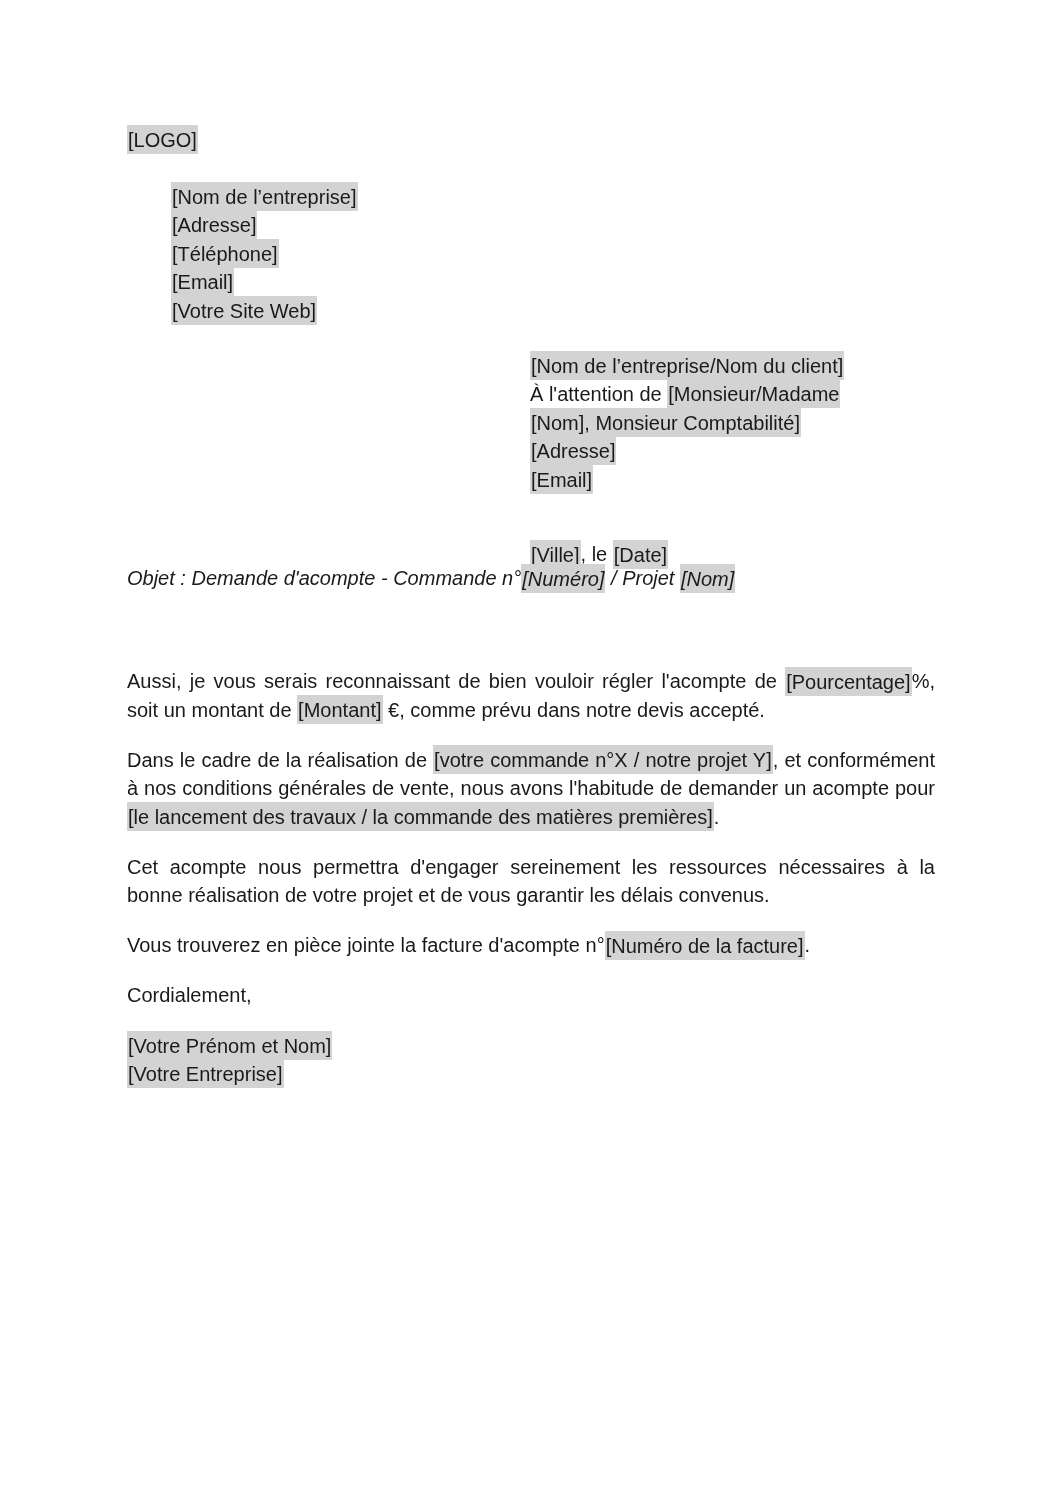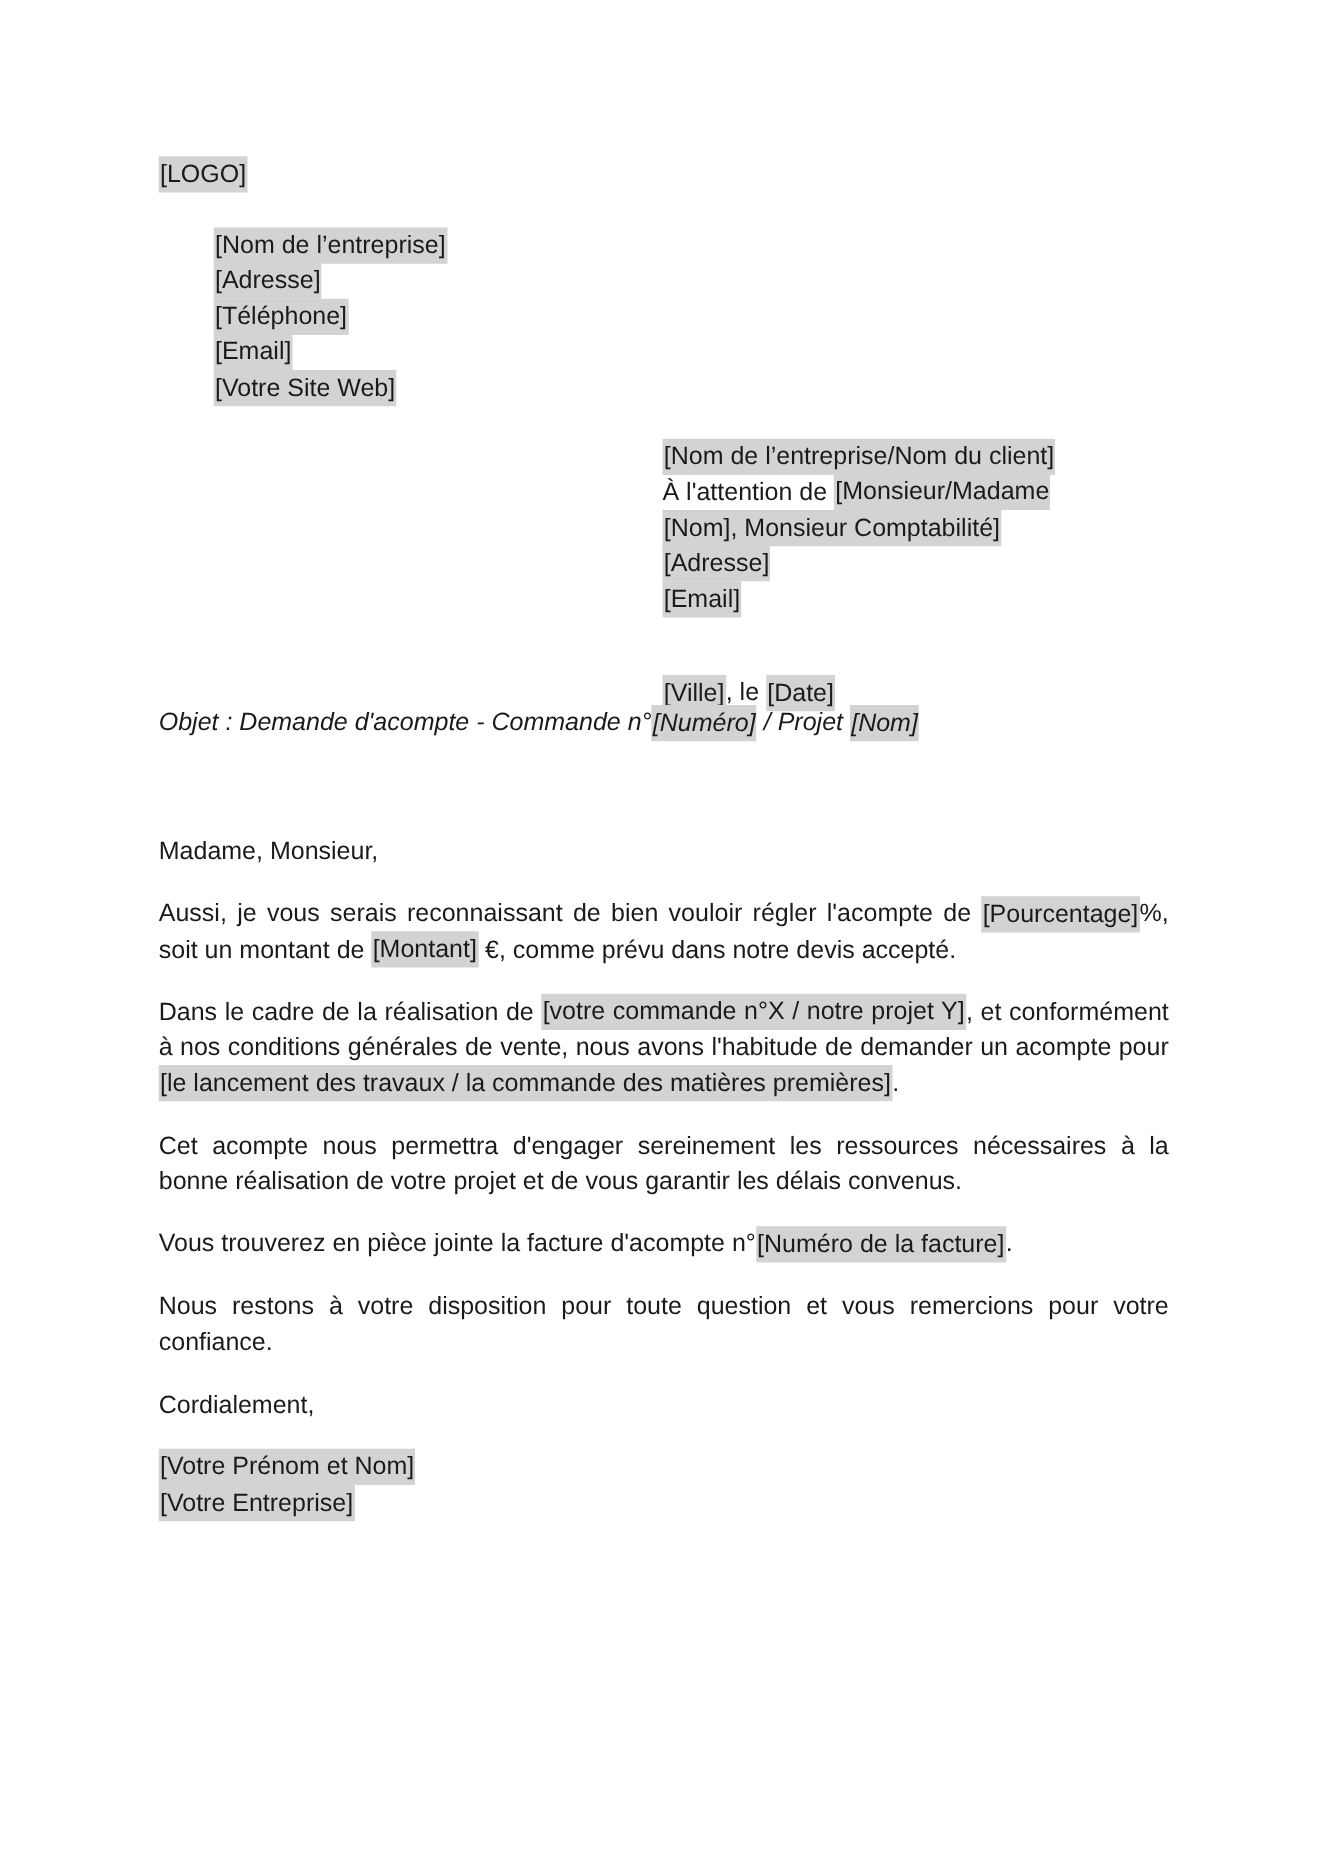--- a/index.html
+++ b/index.html
@@ -62,26 +62,24 @@
 
   <div class="date-line">
     <p><span class="hl">[Ville]</span><span>, le </span><span class="hl">[Date]</span></p>
   </div>
 
   <div class="subject-line">
     <p><span>Objet : Demande d'acompte - Commande n°</span><span class="hl">[Numéro]</span><span> / Projet </span><span class="hl">[Nom]</span></p>
   </div>
 
   <div class="letter-body">
-    <p><span>Madame, Monsieur,</span></p>
     <p class="justified"><span>Aussi, je vous serais reconnaissant de bien vouloir régler l'acompte de </span><span class="hl">[Pourcentage]</span><span>%, soit un montant de </span><span class="hl">[Montant]</span><span> €, comme prévu dans notre devis accepté.</span></p>
     <p class="justified"><span>Dans le cadre de la réalisation de </span><span class="hl">[votre commande n°X / notre projet Y]</span><span>, et conformément à nos conditions générales de vente, nous avons l'habitude de demander un acompte pour </span><span class="hl">[le lancement des travaux / la commande des matières premières]</span><span>.</span></p>
     <p class="justified"><span>Cet acompte nous permettra d'engager sereinement les ressources nécessaires à la bonne réalisation de votre projet et de vous garantir les délais convenus.</span></p>
     <p class="justified"><span>Vous trouverez en pièce jointe la facture d'acompte n°</span><span class="hl">[Numéro de la facture]</span><span>.</span></p>
-    <p class="justified"><span>Nous restons à votre disposition pour toute question et vous remercions pour votre confiance.</span></p>
     <p><span>Cordialement,</span></p>
     <div class="signature-block">
       <p><span class="hl">[Votre Prénom et Nom]</span></p>
       <p><span class="hl">[Votre Entreprise]</span></p>
     </div>
   </div>
 
 </div>
 
 </body></html>

